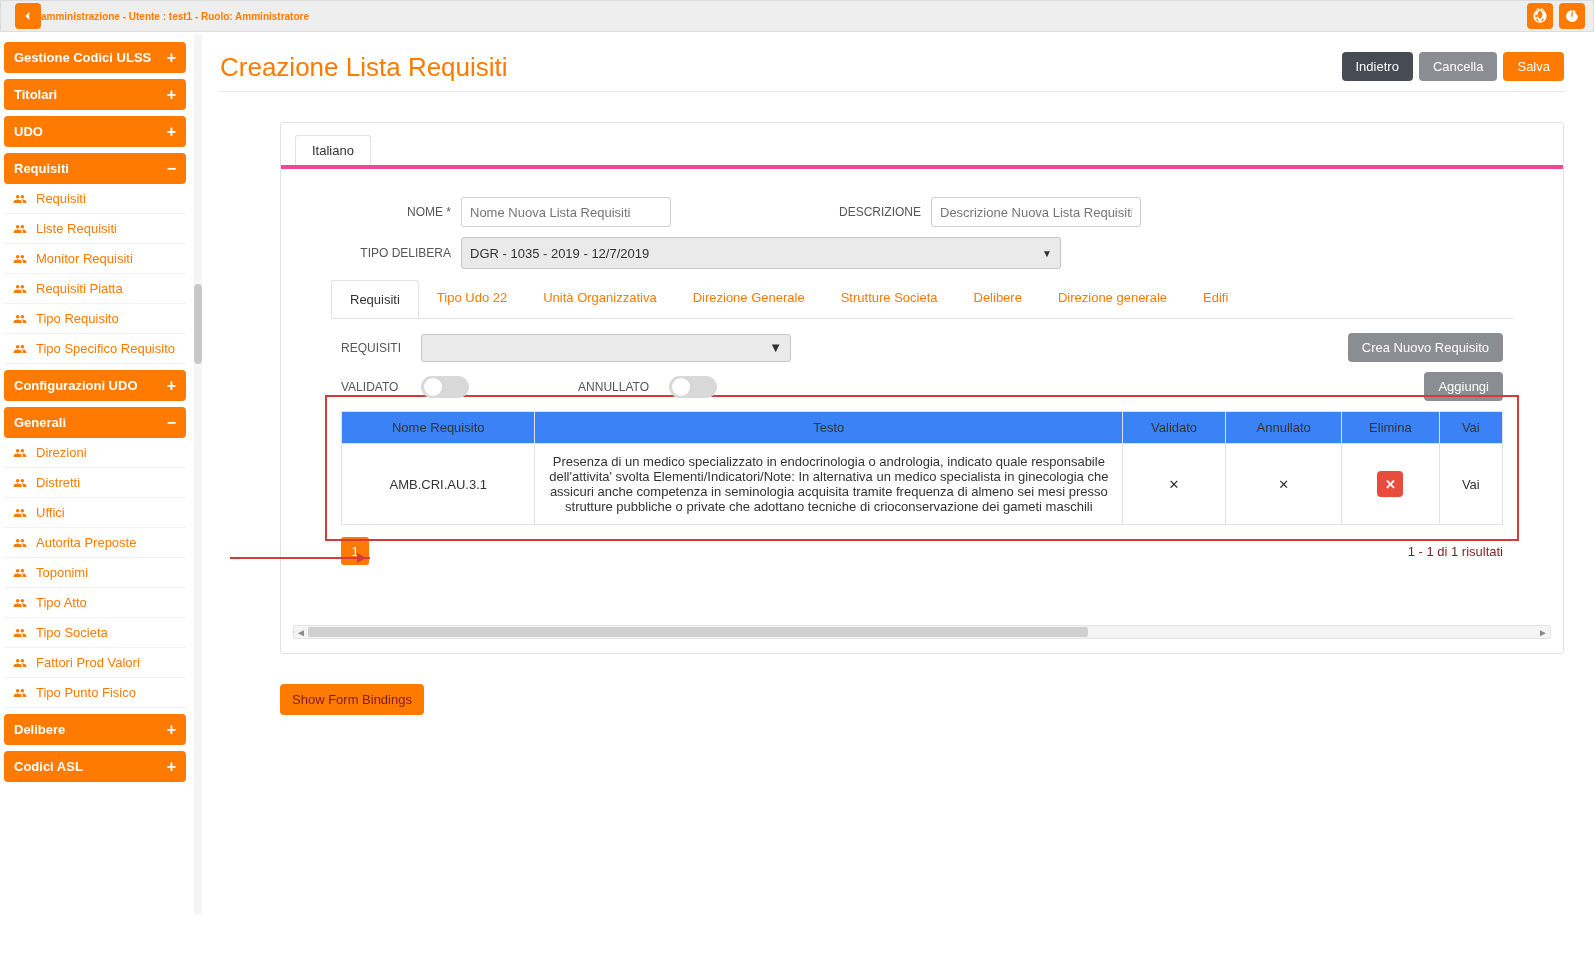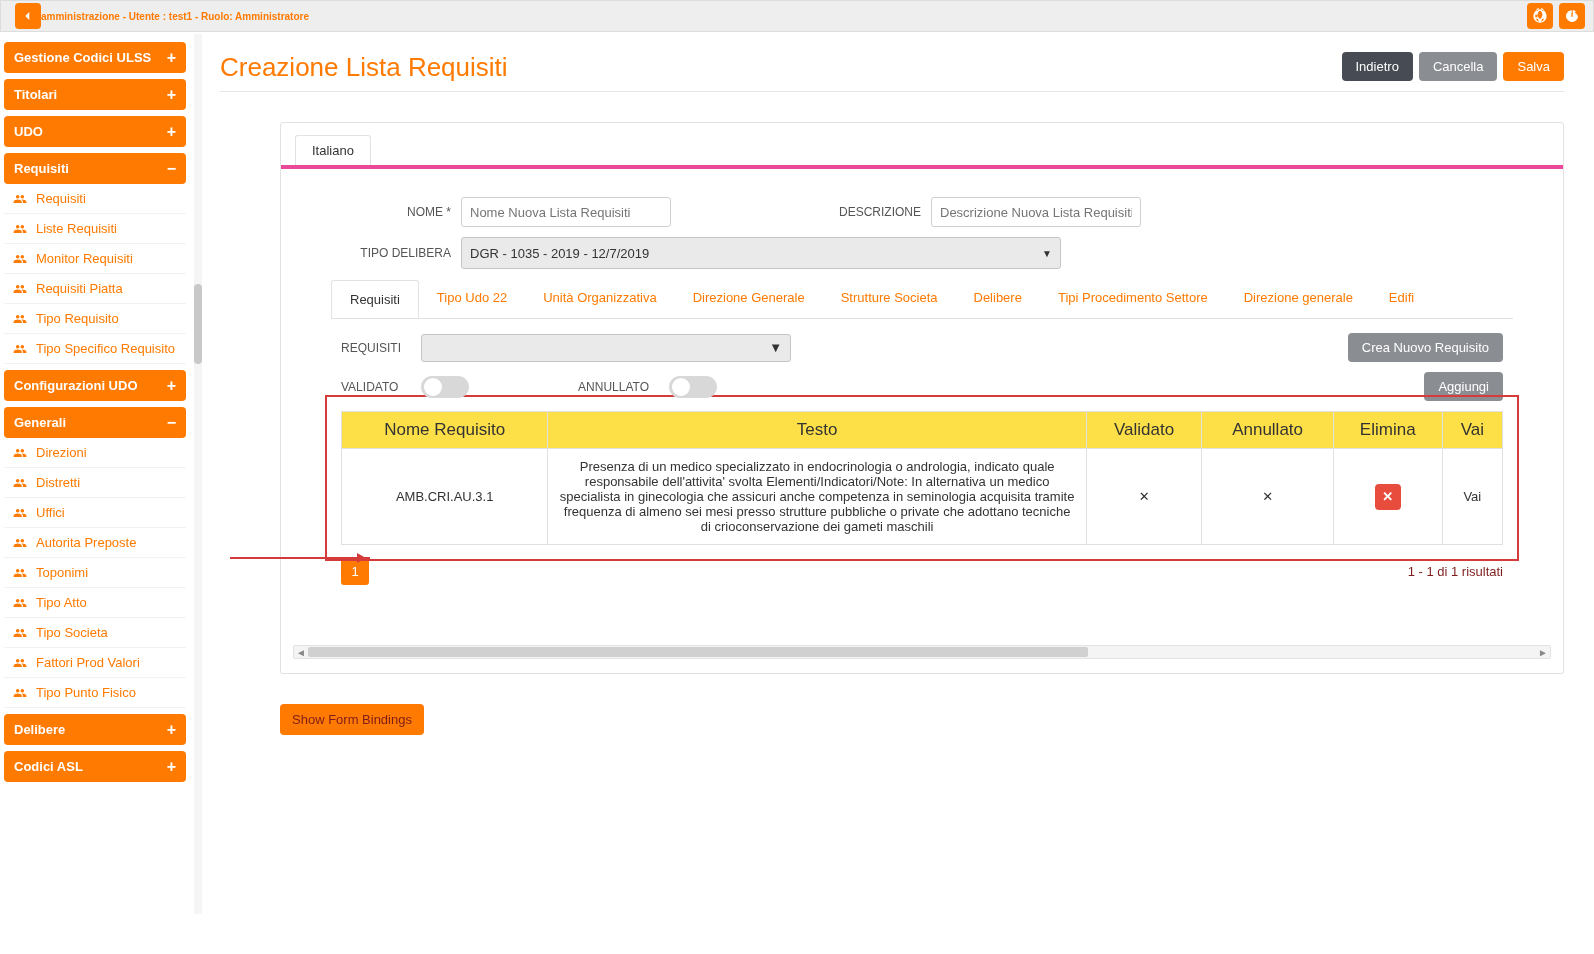--- a/index.html
+++ b/index.html
@@ -34,21 +34,21 @@
 .inner-tabs{display:flex;border-bottom:1px solid #e2e2e2;margin:0 10px;overflow:hidden}
 .itab{padding:11px 18px;font-size:13px;color:#ff7a00;cursor:pointer;white-space:nowrap}
 .itab.active{color:#333;border:1px solid #e2e2e2;border-bottom:1px solid #fff;border-radius:3px 3px 0 0;position:relative;top:1px;background:#fff}
 .tab-body{padding:14px 10px 20px 10px;margin:0 10px}
 .filter-row{display:flex;align-items:center;margin-bottom:10px}
 .filter-lbl{width:80px;font-size:12px;color:#555}
 .filter-sel{border:1px solid #c5c5c5;background:#eaeaea;border-radius:3px;height:28px;width:370px;display:flex;align-items:center;justify-content:flex-end;padding:0 8px;cursor:pointer}
 .toggle{width:48px;height:22px;border-radius:11px;background:#d8d8d8;position:relative;cursor:pointer;margin-right:40px}
 .toggle::after{content:"";position:absolute;width:18px;height:18px;border-radius:50%;background:#fff;top:2px;left:3px}
 .tbl{width:100%;border-collapse:collapse;margin-top:4px;border:1px solid #e0e0e0;outline:2px solid #d63b3b;outline-offset:14px}
-.tbl th{border:1px solid #e0e0e0;padding:8px;font-weight:normal;font-size:17px;background:#fde047}
+.tbl th{border:1px solid #e0e0e0;padding:8px;font-weight:normal;font-size:13px;background:#3b82f6}
 .tbl td{border:1px solid #e0e0e0;padding:10px;font-size:13px;text-align:center;vertical-align:middle}
 .del-btn{background:#e74c3c;color:#fff;width:26px;height:26px;border-radius:4px;display:inline-flex;align-items:center;justify-content:center;font-weight:bold;cursor:pointer}
 .pager{display:flex;align-items:center;margin-top:12px}
 .pg{background:#ff7a00;color:#fff;width:28px;height:28px;display:flex;align-items:center;justify-content:center;border-radius:3px;font-size:13px;cursor:pointer}
 .pager .res{margin-left:auto;font-size:13px;color:#7f1d1d}
 .show-bind{background:#ff7a00;color:#7f1d1d;border:none;padding:8px 12px;border-radius:4px;font-size:13px;cursor:pointer;margin-top:30px;margin-left:60px}
 .arrow{position:absolute;top:525px;left:40px;width:140px;height:2px;background:#d63b3b}
 .arrow::after{content:"";position:absolute;right:-1px;top:-4px;border:5px solid transparent;border-left:9px solid #d63b3b}
 .vscroll{position:absolute;left:194px;top:34px;width:8px;height:880px;background:#f5f5f5}
 .vscroll .thumb{position:absolute;left:0;width:8px;background:#c8c8c8;border-radius:4px;top:250px;height:80px}
@@ -235,21 +235,20 @@
           </div>
         </div>
 
         <div class="inner-tabs" id="inner-tabs">
             <div class="itab active">Requisiti</div>
             <div class="itab">Tipo Udo 22</div>
             <div class="itab">Unità Organizzativa</div>
             <div class="itab">Direzione Generale</div>
             <div class="itab">Strutture Societa</div>
             <div class="itab">Delibere</div>
-            <div class="itab">Tipi Procedimento Settore</div>
             <div class="itab">Direzione generale</div>
             <div class="itab">Edifi</div>
           </div>
 
         <div class="tab-body">
           <div class="filter-row">
             <span class="filter-lbl">REQUISITI</span>
             <div class="filter-sel">
                 <span class="caret">▼</span>
               </div>

